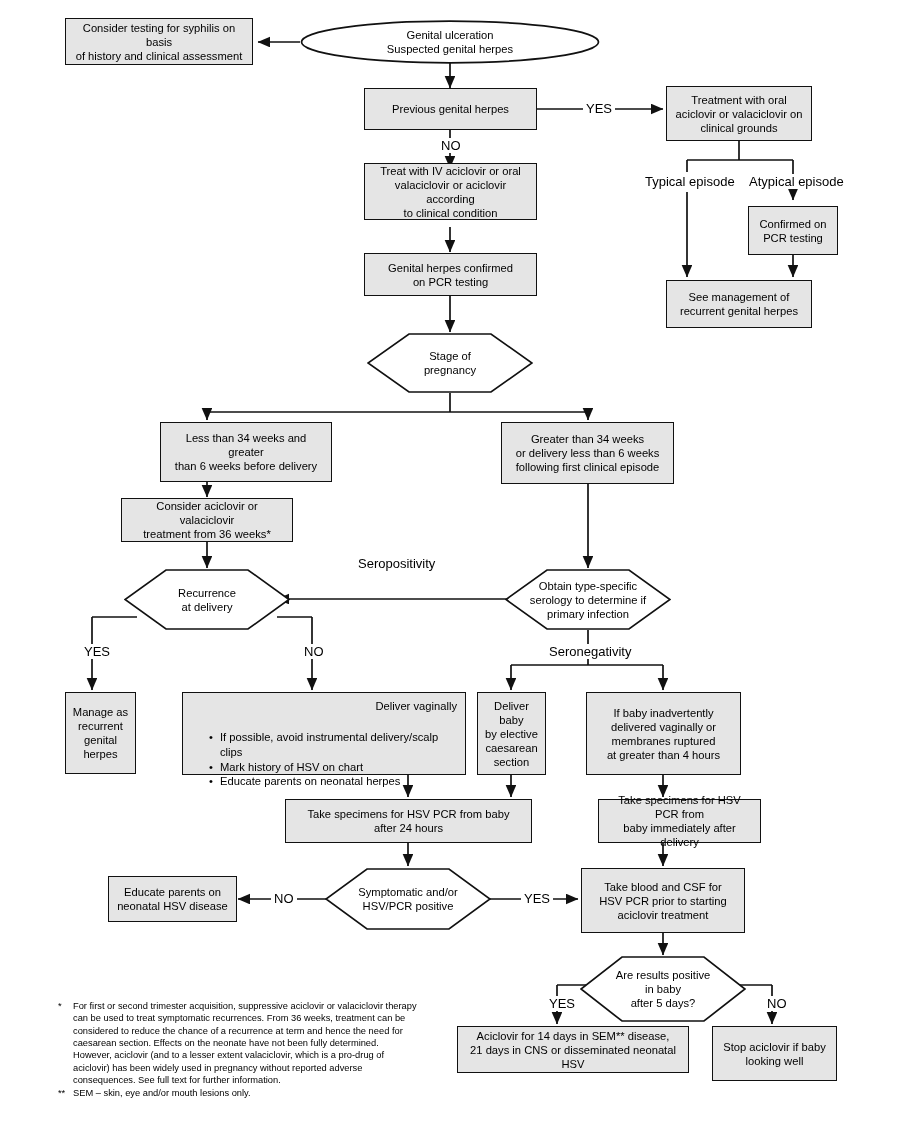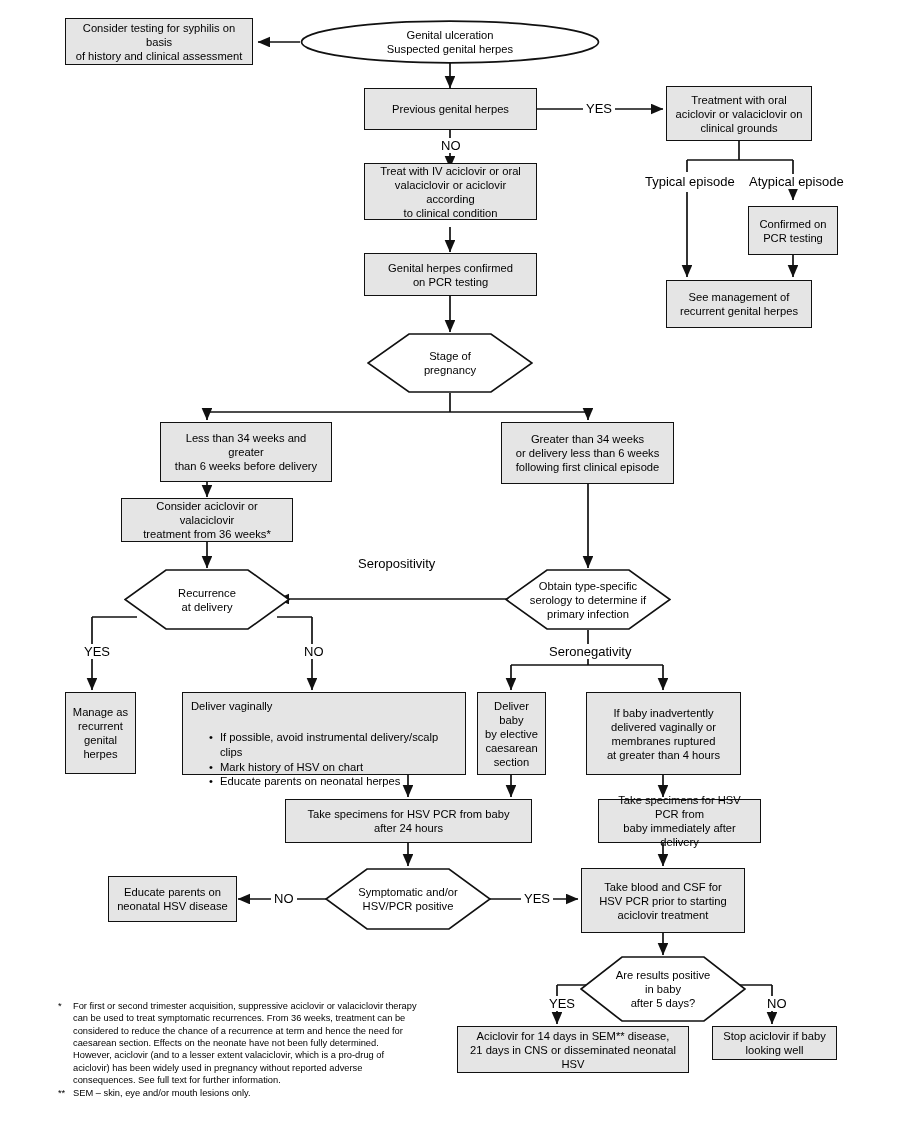--- a/index.html
+++ b/index.html
@@ -19,21 +19,21 @@
   .hex .txt{position:relative;z-index:2;white-space:pre-line;display:block;}
 
   .ell{background:transparent;border:none;}
   .ell .ellsvg{position:absolute;left:0;top:0;width:100%;height:100%;}
   .ell .txt{position:relative;z-index:2;white-space:pre-line;display:block;}
 
   .edgelabel{position:absolute;font-size:13px;color:#000;background:#fff;padding:0 3px;
              white-space:nowrap;z-index:5;}
 
   .bulletbox{align-items:flex-start;justify-content:flex-start;text-align:left;padding:6px 8px;}
-  .bulletbox .head{font-size:11.2px;display:block;margin-bottom:17px;}
+  .bulletbox .head{font-size:11.2px;display:block;margin-bottom:17px;text-align:right;}
   .bulletbox ul{margin:16px;padding:0 0 0 13px;list-style:none;}
   .bulletbox li{font-size:11.2px;position:relative;line-height:1.32;}
   .bulletbox li:before{content:"\2022";position:absolute;left:-11px;top:0;}
 
   .notes{position:absolute;left:58px;top:1000px;width:360px;font-size:9.3px;line-height:1.33;color:#000;}
   .notes .row{display:flex;margin-bottom:0px;}
   .notes .mark{width:15px;flex:0 0 15px;}
   .notes .body{flex:1;}
 </style>
 </head>
@@ -271,21 +271,21 @@
     <span class="txt">Are results positive
 in baby
 after 5 days?</span>
   </div>
 
   <div class="node box fs11" style="left:457px;top:1026px;width:232px;height:47px;">
     <span class="txt">Aciclovir for 14 days in SEM** disease,
 21 days in CNS or disseminated neonatal HSV</span>
   </div>
 
-  <div class="node box fs11" style="left:712px;top:1026px;width:125px;height:34px;">
+  <div class="node box fs11" style="left:712px;top:1026px;width:125px;height:55px;">
     <span class="txt">Stop aciclovir if baby
 looking well</span>
   </div>
 
   <div class="edgelabel" style="left:583px;top:101px;">YES</div>
   <div class="edgelabel" style="left:438px;top:138px;">NO</div>
   <div class="edgelabel" style="left:642px;top:174px;">Typical episode</div>
   <div class="edgelabel" style="left:746px;top:174px;">Atypical episode</div>
   <div class="edgelabel" style="left:355px;top:556px;">Seropositivity</div>
   <div class="edgelabel" style="left:546px;top:644px;">Seronegativity</div>

